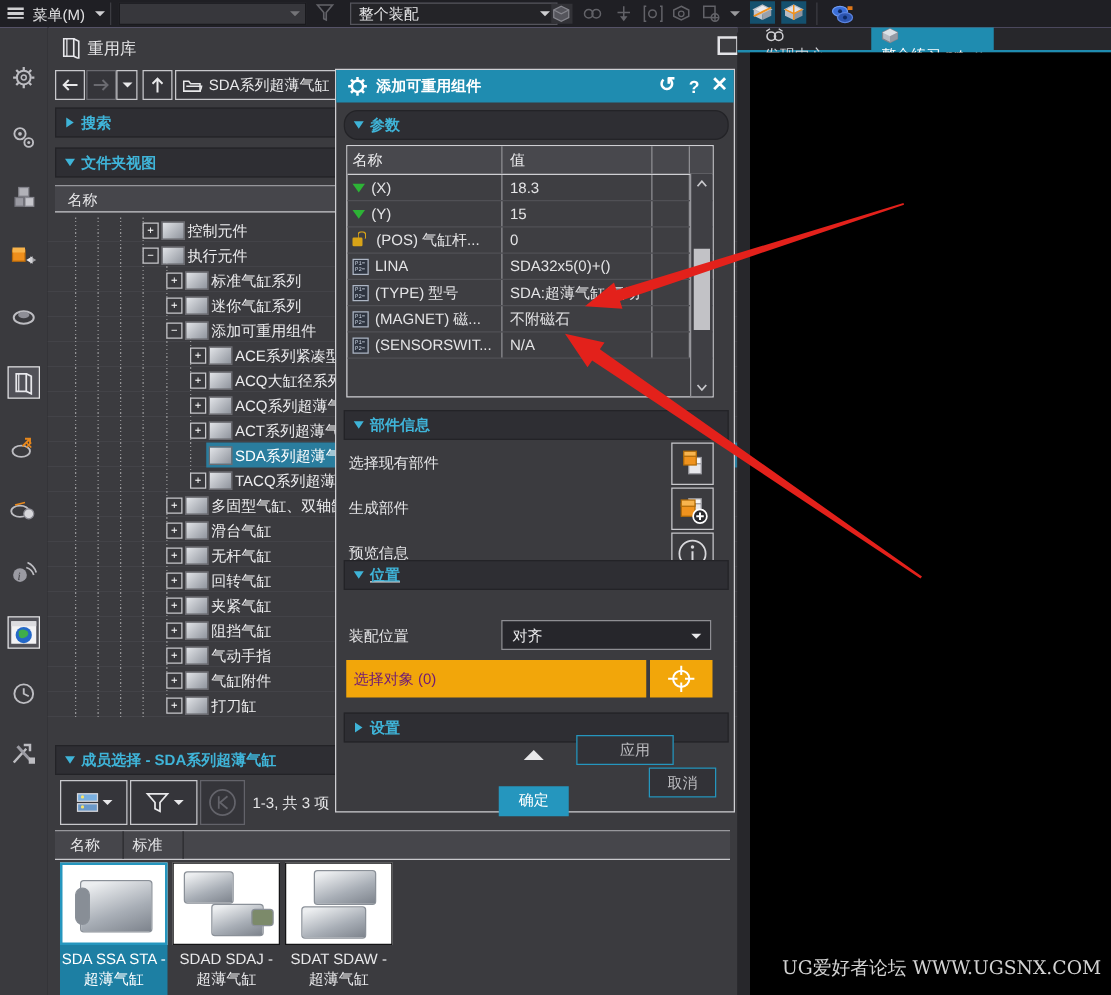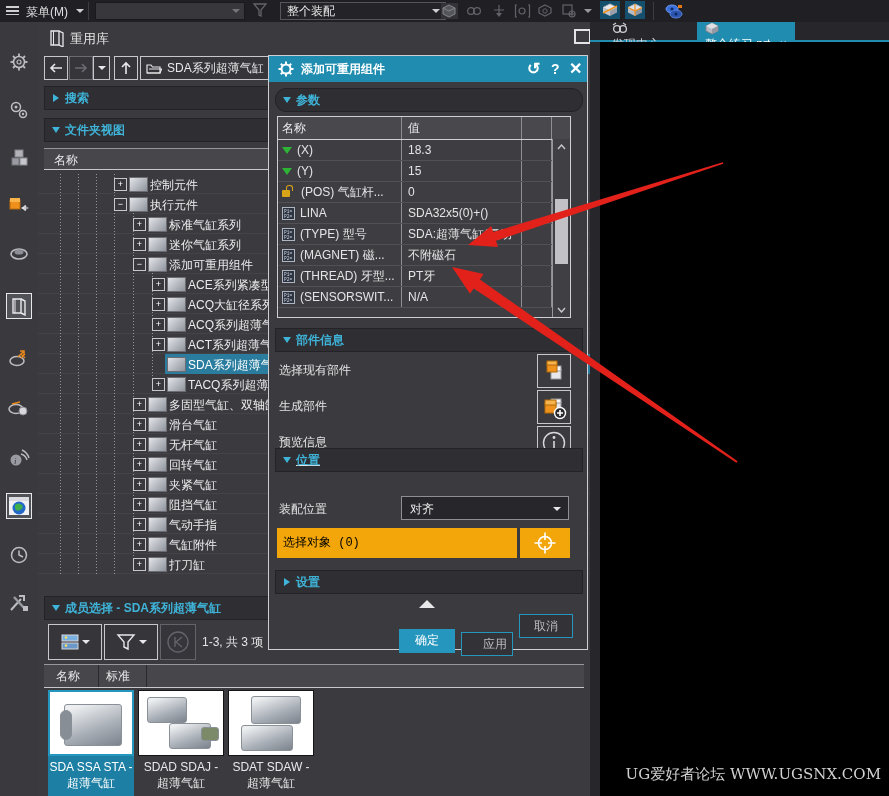--- a/index.html
+++ b/index.html
@@ -63,21 +63,21 @@
   .sbar{position:absolute;right:0;top:22px;bottom:0;width:17px;background:#3f3f44;border-left:1px solid #97979c;}
   .sb-btn{height:15px;display:flex;align-items:center;justify-content:center;}
   .green-tri{width:0;height:0;border-left:5px solid transparent;border-right:5px solid transparent;border-top:7px solid #2db336;margin-right:5px;}
   .p1p2{width:13px;height:13px;border:1px solid #aeb6c4;margin-right:5px;flex:none;
         font:4.5px/5.5px "Liberation Mono",monospace;color:#cdd6e4;padding:1px;box-sizing:border-box;background:#2e3440;}
   .lockico{width:11px;height:10px;position:relative;margin-right:8px;flex:none;}
   .lockico:before{content:"";position:absolute;left:0;top:3px;width:8px;height:7px;background:#d9a418;border-radius:1px;}
   .lockico:after{content:"";position:absolute;left:4px;top:-2px;width:5px;height:5px;border:1.5px solid #d9a418;border-bottom:none;border-radius:3px 3px 0 0;}
   .pi-btn{position:absolute;left:268px;width:32px;height:32px;background:#3b3b3f;border:1px solid #c8c8cc;display:flex;align-items:center;justify-content:center;}
   .drop{position:absolute;background:#26262b;border:1px solid #8e8e93;height:24px;line-height:24px;padding-left:8px;color:#ececee;box-sizing:border-box;}
-  .orange-bar{background:#f2a60a;color:#000000;font-family:Liberation Mono, monospace;}
+  .orange-bar{background:#f2a60a;color:#701a75;}
   .btn{position:absolute;height:24px;line-height:22px;text-align:center;box-sizing:border-box;}
   .btn-ok{background:#2596be;color:#fff;}
   .btn-sec{background:#323237;border:1px solid #2596be;color:#bcbcc0;}
   
   #darkgap{left:590px;top:22px;width:10px;height:774px;background:#27272b;}
   #tabbar{left:590px;top:22px;width:299px;height:18px;background:#27272b;border-bottom:2px solid #1f8cb0;}
   .tab{position:absolute;top:0;height:18px;line-height:18px;padding:0 8px;color:#d4d4d8;}
   .tab.active{background:#1f8cb0;color:#fff;}
   #viewport{left:600px;top:42px;width:289px;height:754px;background:#000;}
   #watermark{right:8px;bottom:12px;position:absolute;color:#d2d2d2;font-family:"DejaVu Serif",serif;font-size:15px;white-space:nowrap;}
@@ -553,30 +553,20 @@
             <span>(MAGNET) 磁...</span>
           </div>
           <div class="c-val">
             <span>不附磁石</span>
           </div>
           <div class="c-x"></div>
         </div>
         <div class="pt-row">
           <div class="c-name">
             <span class="p1p2">P1=<br>P2=</span>
-            <span>(THREAD) 牙型...</span>
-          </div>
-          <div class="c-val">
-            <span>PT牙</span>
-          </div>
-          <div class="c-x"></div>
-        </div>
-        <div class="pt-row">
-          <div class="c-name">
-            <span class="p1p2">P1=<br>P2=</span>
             <span>(SENSORSWIT...</span>
           </div>
           <div class="c-val">
             <span>N/A</span>
           </div>
           <div class="c-x"></div>
         </div>
       </div>
     <div class="sbar">
       <div class="sb-btn">
@@ -643,21 +633,21 @@
     </svg>
   </div>
 
   <div class="abs strip" style="left:6px;top:514px;width:306px;">
     <span class="tri-r"></span><span class="teal">设置</span>
   </div>
 
   <div class="abs" style="left:150px;top:544px;width:0;height:0;border-left:8px solid transparent;border-right:8px solid transparent;border-bottom:8px solid #e8e8ea;"></div>
 
   <div class="btn btn-ok" style="left:130px;top:558px;width:56px;margin-top:15px;">确定</div>
-  <div class="btn btn-sec" style="left:192px;top:576px;width:52px;padding-left:16px;">应用</div>
+  <div class="btn btn-sec" style="left:192px;top:532px;width:78px;padding-left:16px;">应用</div>
   <div class="btn btn-sec" style="left:250px;top:558px;width:54px;">取消</div>
 </div>
 
 <div id="darkgap" class="abs"></div>
 <div id="tabbar" class="abs">
   <div class="tab" style="left:14px;">
     <svg style="vertical-align:-2px;margin-right:4px;" width="15" height="13">
       <circle cx="5" cy="7" r="3.4" fill="none" stroke="#cfcfd3" stroke-width="1.3"></circle>
         <circle cx="11" cy="7" r="3.4" fill="none" stroke="#cfcfd3" stroke-width="1.3"></circle>
         <path d="M1 3 L4 1 M14 3 L11 1" stroke="#cfcfd3" stroke-width="1.2"></path>

